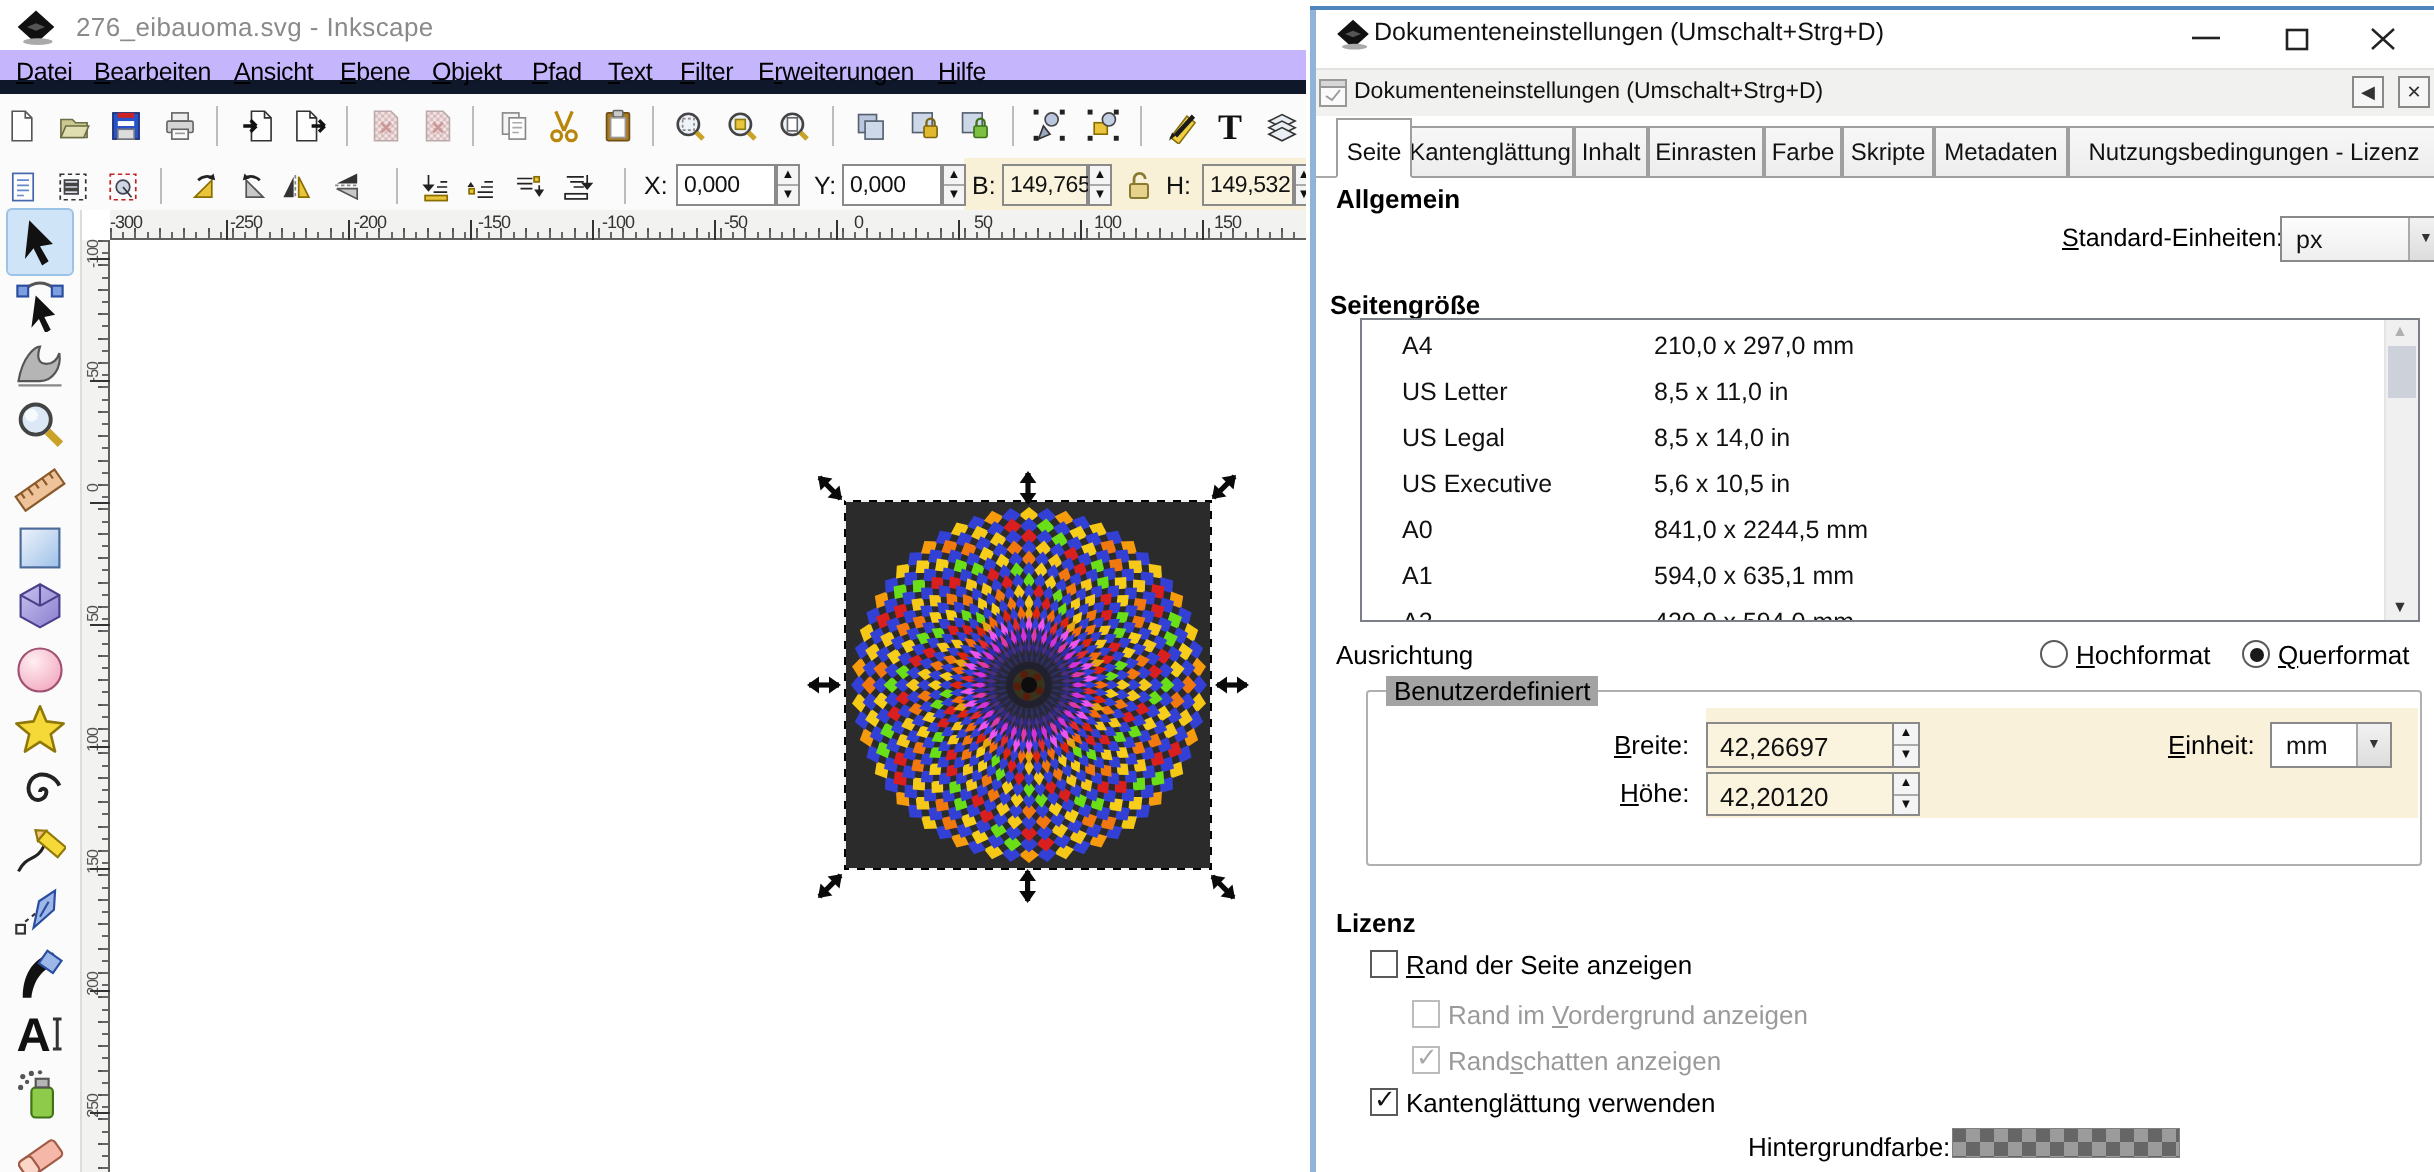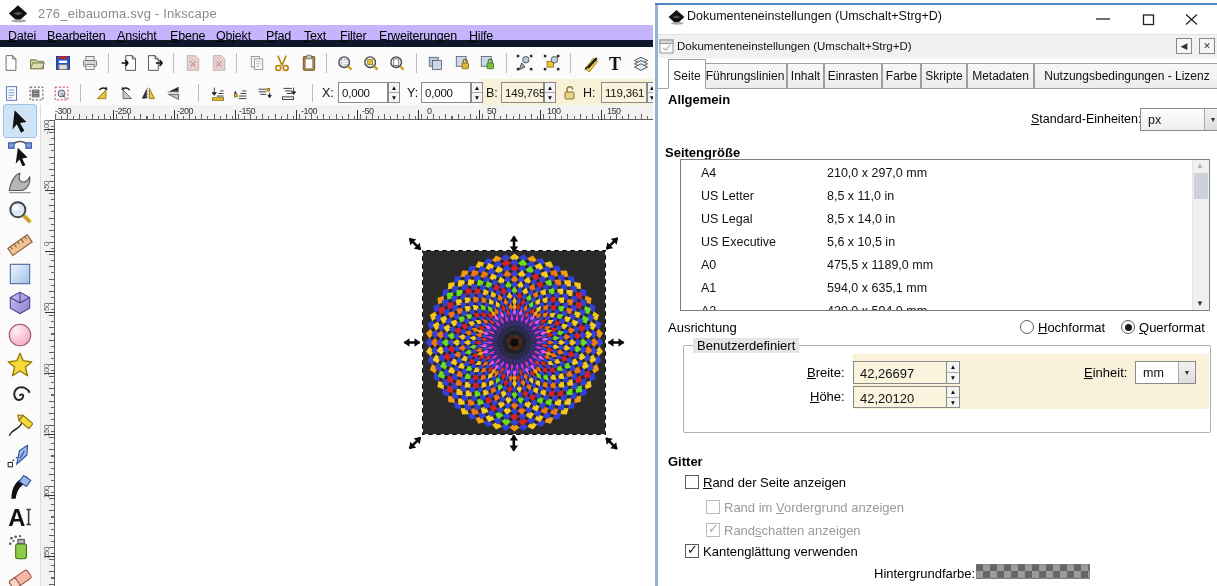--- a/index.html
+++ b/index.html
@@ -303,21 +303,21 @@
   <div class="tfield" style="left:501px;width:43px;background:#faf3dd">149,765</div>
   <div class="spin" style="left:544px;top:82px;width:12px;height:21px">
       <div class="spb">▲</div>
       <div class="spb">▼</div>
     </div>
   <svg class="abs" style="left:563px;top:85px" width="13" height="15" viewBox="0 0 13 15">
       <rect x="2" y="7" width="9" height="7" rx="1" fill="#e6d28a" stroke="#8a7a30"></rect>
       <path d="M4 7V4.5a2.8 2.8 0 0 1 5.6 0" fill="none" stroke="#8a7a30" stroke-width="1.4"></path>
     </svg>
   <span class="tlab" style="left:583px">H:</span>
-  <div class="tfield" style="left:601px;width:46px;background:#faf3dd">119,361</div>
+  <div class="tfield" style="left:601px;width:46px;background:#faf3dd">149,532</div>
   <div class="spin" style="left:647px;top:82px;width:10px;height:21px">
       <div class="spb">▲</div>
       <div class="spb">▼</div>
     </div>
   <div id="rulerH">
       <span class="rlb" style="left:-0px">-300</span>
       <span class="rlb" style="left:60px">-250</span>
       <span class="rlb" style="left:122px">-200</span>
       <span class="rlb" style="left:184px">-150</span>
       <span class="rlb" style="left:246px">-100</span>
@@ -1361,76 +1361,76 @@
         <rect x="1" y="1" width="13" height="3.5" fill="#d8d8d8" stroke="#999"></rect>
         <path d="M4 9l3 2 4-5" fill="none" stroke="#999"></path>
       </svg>
     <span class="tt">Dokumenteneinstellungen (Umschalt+Strg+D)</span>
     <span class="abs" style="left:520px;top:3px;width:16px;height:16px;border:1px solid #888;background:#f6f6f6;font-size:9px;text-align:center;color:#333;line-height:14px">◀</span>
     <span class="abs" style="left:543px;top:3px;width:16px;height:16px;border:1px solid #888;background:#f6f6f6;font-size:9px;text-align:center;color:#333;line-height:14px">✕</span>
   </div>
   <div id="tabs">
       <div class="bline"></div>
       <div class="tab act" style="left:12px;width:38px">Seite</div>
-      <div class="tab" style="left:47px;width:84px">Führungslinien</div>
+      <div class="tab" style="left:47px;width:84px">Kantenglättung</div>
       <div class="tab" style="left:131px;width:37px">Inhalt</div>
       <div class="tab" style="left:168px;width:58px">Einrasten</div>
       <div class="tab" style="left:226px;width:39px">Farbe</div>
       <div class="tab" style="left:265px;width:46px">Skripte</div>
       <div class="tab" style="left:311px;width:67px">Metadaten</div>
       <div class="tab" style="left:378px;width:186px">Nutzungsbedingungen - Lizenz</div>
     </div>
   <div id="content">
     <span class="lbl bold" style="left:12px;top:3px">Allgemein</span>
     <span class="lbl" style="left:375px;top:23px;font-size:12.5px"><u>S</u>tandard-Einheiten:</span>
     <div class="combo" style="left:484px;top:19px;width:82px">
       <span style="position:absolute;left:7px;top:4px">px</span>
         <div class="ar">▼</div>
     </div>
     <span class="lbl bold" style="left:9px;top:56px">Seitengröße</span>
     <div id="list">
       <div class="lrow" style="top:6px"><span>A4</span><span style="position:absolute;left:126px;white-space:nowrap">210,0 x 297,0 mm</span></div>
         <div class="lrow" style="top:29px"><span>US Letter</span><span style="position:absolute;left:126px;white-space:nowrap">8,5 x 11,0 in</span></div>
         <div class="lrow" style="top:52px"><span>US Legal</span><span style="position:absolute;left:126px;white-space:nowrap">8,5 x 14,0 in</span></div>
         <div class="lrow" style="top:75px"><span>US Executive</span><span style="position:absolute;left:126px;white-space:nowrap">5,6 x 10,5 in</span></div>
-        <div class="lrow" style="top:98px"><span>A0</span><span style="position:absolute;left:126px;white-space:nowrap">475,5 x 1189,0 mm</span></div>
+        <div class="lrow" style="top:98px"><span>A0</span><span style="position:absolute;left:126px;white-space:nowrap">841,0 x 2244,5 mm</span></div>
         <div class="lrow" style="top:121px"><span>A1</span><span style="position:absolute;left:126px;white-space:nowrap">594,0 x 635,1 mm</span></div>
         <div class="lrow" style="top:144px"><span>A2</span><span style="position:absolute;left:126px;white-space:nowrap">420,0 x 594,0 mm</span></div>
       <div id="lscroll">
         <div style="position:absolute;top:1px;left:3px;font-size:8px;color:#b0b0b0">▲</div>
         <div style="position:absolute;top:13px;left:1px;width:14px;height:26px;background:#cdd2da"></div>
         <div style="position:absolute;bottom:2px;left:3px;font-size:8px;color:#333">▼</div>
       </div>
     </div>
     <span class="lbl" style="left:12px;top:231px">Ausrichtung</span>
     <div class="radio" style="left:364px;top:231px"></div>
     <span class="lbl" style="left:382px;top:231px"><u>H</u>ochformat</span>
     <div class="radio sel" style="left:465px;top:231px"></div>
     <span class="lbl" style="left:483px;top:231px"><u>Q</u>uerformat</span>
     <div id="fieldset"></div>
-    <span class="lbl" style="left:37px;top:249px;background:#e5e5e5;padding:0 4px">Benutzerdefiniert</span>
+    <span class="lbl" style="left:37px;top:249px;background:#a3a3a3;padding:0 4px">Benutzerdefiniert</span>
     <div id="cream"></div>
     <span class="lbl" style="left:151px;top:276px"><u>B</u>reite:</span>
     <div class="ffield" style="left:197px;top:272px">42,26697</div>
     <div class="spin" style="left:290px;top:272px;width:14px;height:23px">
         <div class="spb">▲</div>
         <div class="spb">▼</div>
       </div>
     <span class="lbl" style="left:428px;top:276px"><u>E</u>inheit:</span>
     <div class="combo" style="left:479px;top:272px;width:61px;background:#fff">
       <span style="position:absolute;left:7px;top:4px">mm</span>
         <div class="ar">▼</div>
     </div>
     <span class="lbl" style="left:154px;top:300px"><u>H</u>öhe:</span>
     <div class="ffield" style="left:197px;top:297px;height:22px">42,20120</div>
     <div class="spin" style="left:290px;top:297px;width:14px;height:22px">
         <div class="spb">▲</div>
         <div class="spb">▼</div>
       </div>
-    <span class="lbl bold" style="left:12px;top:365px">Gitter</span>
+    <span class="lbl bold" style="left:12px;top:365px">Lizenz</span>
     <div class="cb" style="left:29px;top:386px"></div>
     <span class="lbl" style="left:47px;top:386px"><u>R</u>and der Seite anzeigen</span>
     <div class="cb dis" style="left:50px;top:411px"></div>
     <span class="lbl glabel" style="left:68px;top:411px">Rand im <u>V</u>ordergrund anzeigen</span>
     <div class="cb dis" style="left:50px;top:434px">
         <span class="ck">✓</span>
       </div>
     <span class="lbl glabel" style="left:68px;top:434px">Rand<u>s</u>chatten anzeigen</span>
     <div class="cb" style="left:29px;top:455px">
         <span class="ck">✓</span>

